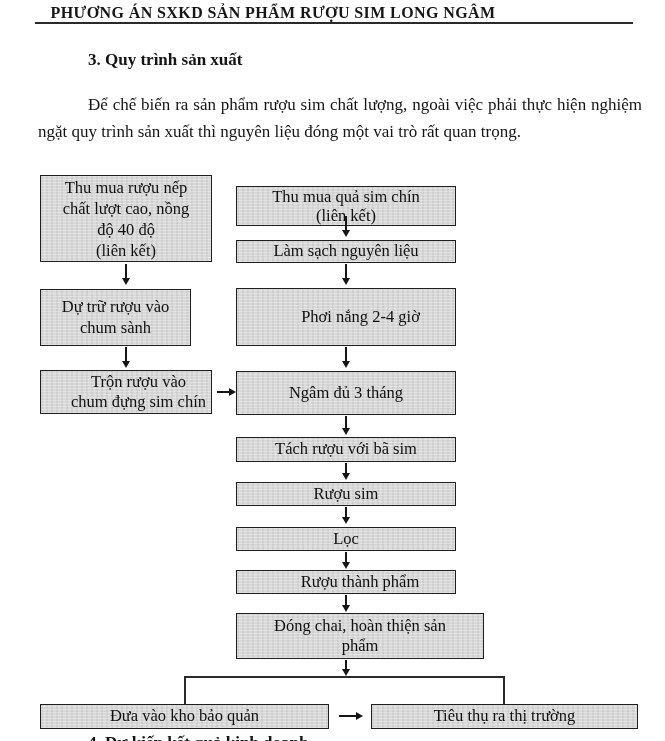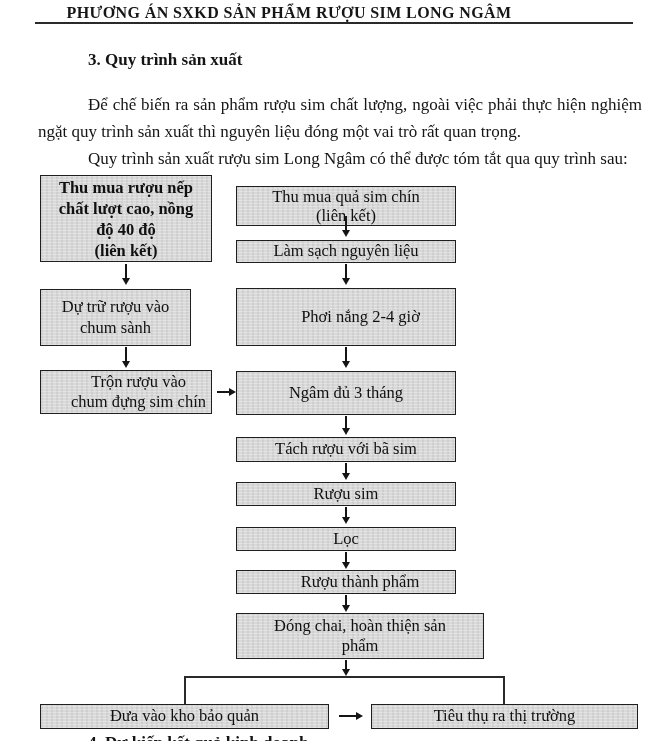--- a/index.html
+++ b/index.html
@@ -5,21 +5,21 @@
   html,body{margin:0;padding:0;background:#ffffff;}
   .page{
     position:relative;
     width:665px;height:741px;
     overflow:hidden;
     background:#ffffff;
     font-family:"Liberation Serif","DejaVu Serif",serif;
     color:#111;
   }
   .header{
-    position:absolute;top:4px;left:16px;width:546px;
+    position:absolute;top:4px;left:0;width:546px;
     text-align:center;font-weight:bold;font-size:16px;
     letter-spacing:.4px;color:#161616;
   }
   .header-rule{
     position:absolute;top:22px;left:35px;width:598px;height:2px;
     background:#2a2a2a;
   }
   .section-heading{
     position:absolute;left:88px;top:50px;
     font-weight:bold;font-size:17px;color:#141414;
@@ -37,21 +37,21 @@
     text-align:center;white-space:pre-line;
     font-size:16.5px;line-height:20.5px;color:#101010;
     border:1.5px solid #1f1f1f;
     background-color:#d9d9d9;
     background-image:
       repeating-linear-gradient(0deg, rgba(255,255,255,.28) 0 1px, rgba(0,0,0,0) 1px 3px),
       repeating-linear-gradient(90deg, rgba(110,110,110,.10) 0 2px, rgba(0,0,0,0) 2px 5px);
     box-sizing:border-box;
   }
   
-  .bx-l1{left:40px;top:175px;width:172px;height:87px;line-height:21px;font-weight:bold;}
+  .bx-l1{left:40px;top:175px;width:172px;height:87px;line-height:21px;}
   .bx-l2{left:40px;top:289px;width:151px;height:57px;}
   .bx-l3{left:40px;top:370px;width:172px;height:44px;padding-left:25px;}
   .bx-r1{left:236px;top:175px;width:220px;height:40px;line-height:19.5px;margin-top:11px;}
   .bx-r2{left:236px;top:240px;width:220px;height:23px;}
   .bx-r3{left:236px;top:288px;width:220px;height:58px;padding-left:29px;}
   .bx-r4{left:236px;top:371px;width:220px;height:44px;}
   .bx-r5{left:236px;top:437px;width:220px;height:25px;}
   .bx-r6{left:236px;top:482px;width:220px;height:24px;}
   .bx-r7{left:236px;top:527px;width:220px;height:24px;}
   .bx-r8{left:236px;top:570px;width:220px;height:24px;padding-left:28px;}
@@ -100,21 +100,20 @@
 <body>
 
 <div class="page">
 
   <div class="header">PHƯƠNG ÁN SXKD SẢN PHẨM RƯỢU SIM LONG NGÂM</div>
   <div class="header-rule"></div>
 
   <div class="section-heading">3. Quy trình sản xuất</div>
 
   <p class="para para-intro">Để chế biến ra sản phẩm rượu sim chất lượng, ngoài việc phải thực hiện nghiệm ngặt quy trình sản xuất thì nguyên liệu đóng một vai trò rất quan trọng.</p>
-  <p class="para para-summary">Quy trình sản xuất rượu sim Long Ngâm có thể được tóm tắt qua quy trình sau:</p>
 
   <div class="box bx-l1">Thu mua rượu nếp
 chất lượt cao, nồng
 độ 40 độ
 (liên kết)</div>
   <div class="box bx-l2">Dự trữ rượu vào
 chum sành</div>
   <div class="box bx-l3">Trộn rượu vào
 chum đựng sim chín</div>
 

